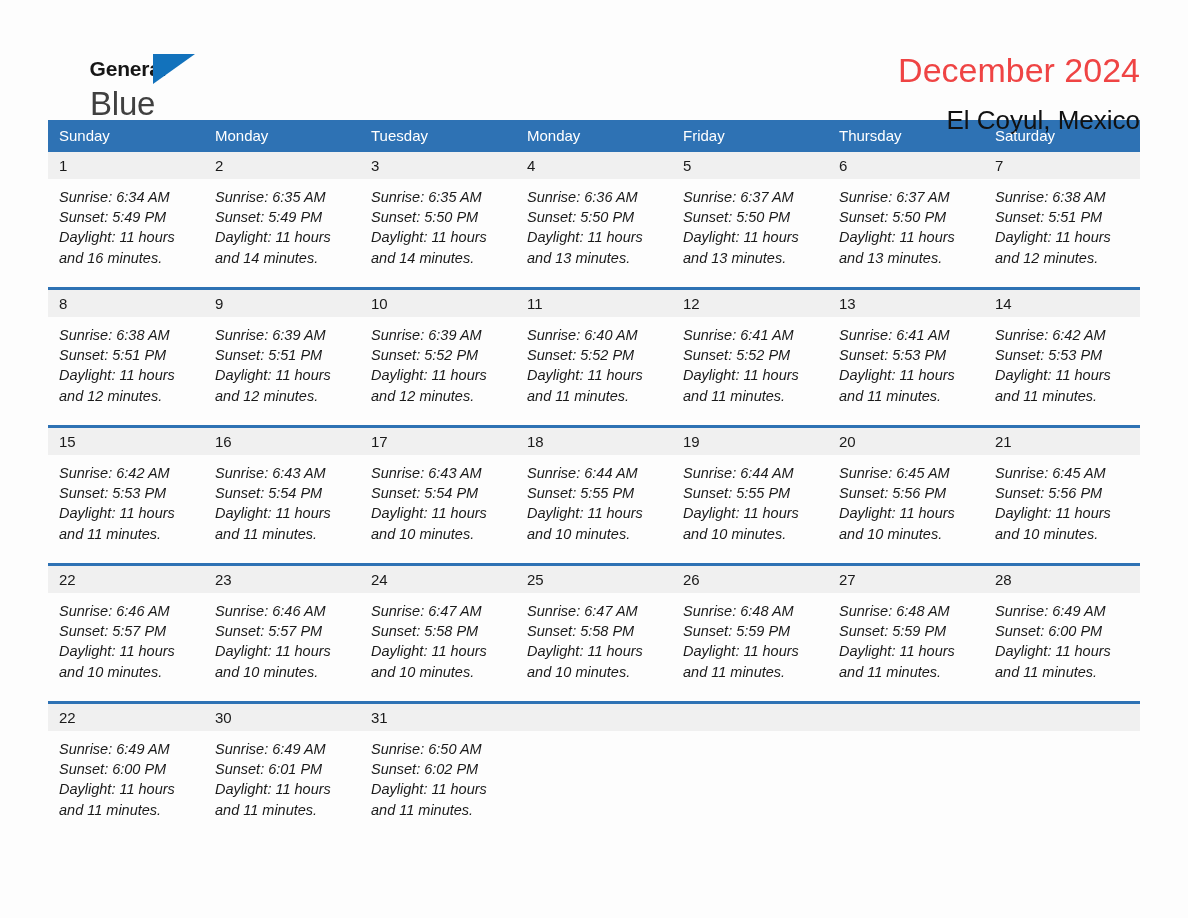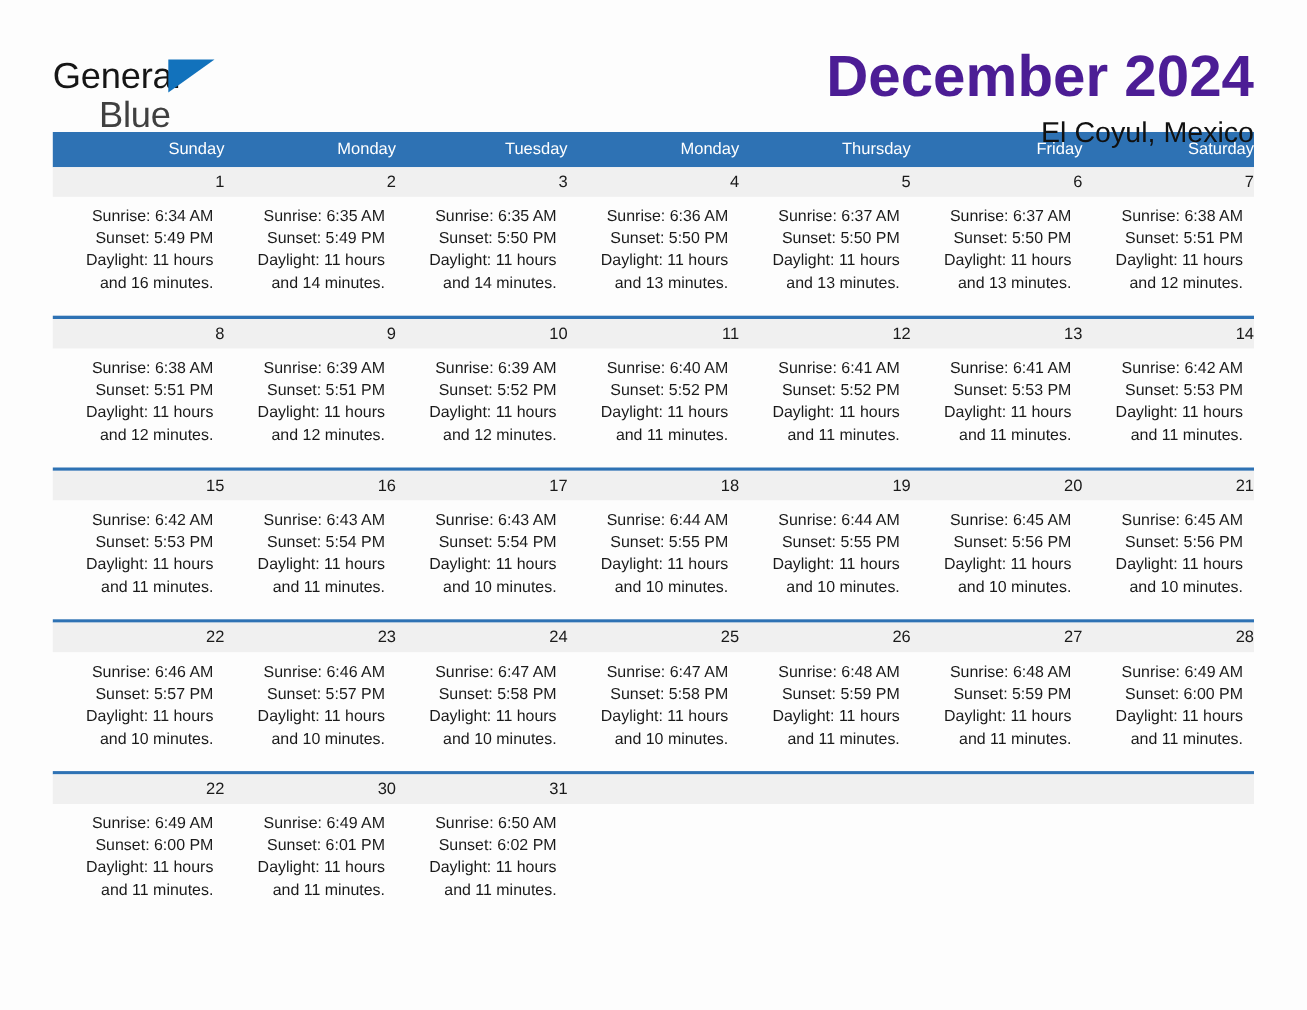--- a/index.html
+++ b/index.html
@@ -30,26 +30,27 @@
     padding-top: 46px;
     height: 112px;
     box-sizing: border-box;
   }
   .brand {
     position: relative;
     width: 160px;
     padding-top: 6px;
   }
   .brand-line1 {
-    font-size: 33px;
+    font-size: 21px;
     line-height: 34px;
     color: #161616;
     letter-spacing: -0.2px;
-    font-weight: 400;
+    font-weight: 700;
     white-space: nowrap;
+    text-align: center;
   }
   .brand-line2 {
     font-size: 33px;
     line-height: 34px;
     color: #404040;
     letter-spacing: -0.2px;
     font-weight: 400;
     margin-left: 42px;
     margin-top: 1px;
   }
@@ -60,39 +61,38 @@
     width: 0;
     height: 0;
     border-left: 42px solid #1272bc;
     border-bottom: 30px solid transparent;
   }
   .titles {
     text-align: right;
     padding-top: 0px;
   }
   .month-title {
-    font-size: 53px;
+    font-size: 34px;
     line-height: 48px;
-    font-weight: 700;
-    color: #4c1d95;
+    font-weight: 400;
+    color: #ef4444;
     letter-spacing: 0px;
   }
   .location-title {
     font-size: 26px;
     line-height: 30px;
     font-weight: 400;
     color: #111;
     margin-top: 11px;
   }
 
   
   .calendar {
     width: 1092px;
     margin-top: 8px;
-    text-align: right;
   }
   .weekdays {
     display: grid;
     grid-template-columns: repeat(7, 1fr);
     background: #2e72b4;
     height: 32px;
   }
   .weekday {
     color: #ffffff;
     font-size: 15px;
@@ -123,20 +123,21 @@
   }
   .week-bodies {
     display: grid;
     grid-template-columns: repeat(7, 1fr);
     background: #fdfdfd;
     height: 108px;
   }
   .daybody {
     padding: 8px 10px 0 11px;
     box-sizing: border-box;
+    font-style: italic;
   }
   .daybody p {
     margin: 0;
     font-size: 14.5px;
     line-height: 20.2px;
     color: #1a1a1a;
     white-space: nowrap;
   }
   .empty { }
 </style>
@@ -159,22 +160,22 @@
     </div>
 
   </div>
 
   <div class="calendar">
     <div class="weekdays" id="weekday-row">
         <div class="weekday">Sunday</div>
         <div class="weekday">Monday</div>
         <div class="weekday">Tuesday</div>
         <div class="weekday">Monday</div>
+        <div class="weekday">Friday</div>
         <div class="weekday">Thursday</div>
-        <div class="weekday">Friday</div>
         <div class="weekday">Saturday</div>
       </div>
     <div id="weeks-container">
         <div class="week">
           <div class="week-numbers">
             <div class="daynum">1</div>
             <div class="daynum">2</div>
             <div class="daynum">3</div>
             <div class="daynum">4</div>
             <div class="daynum">5</div>

